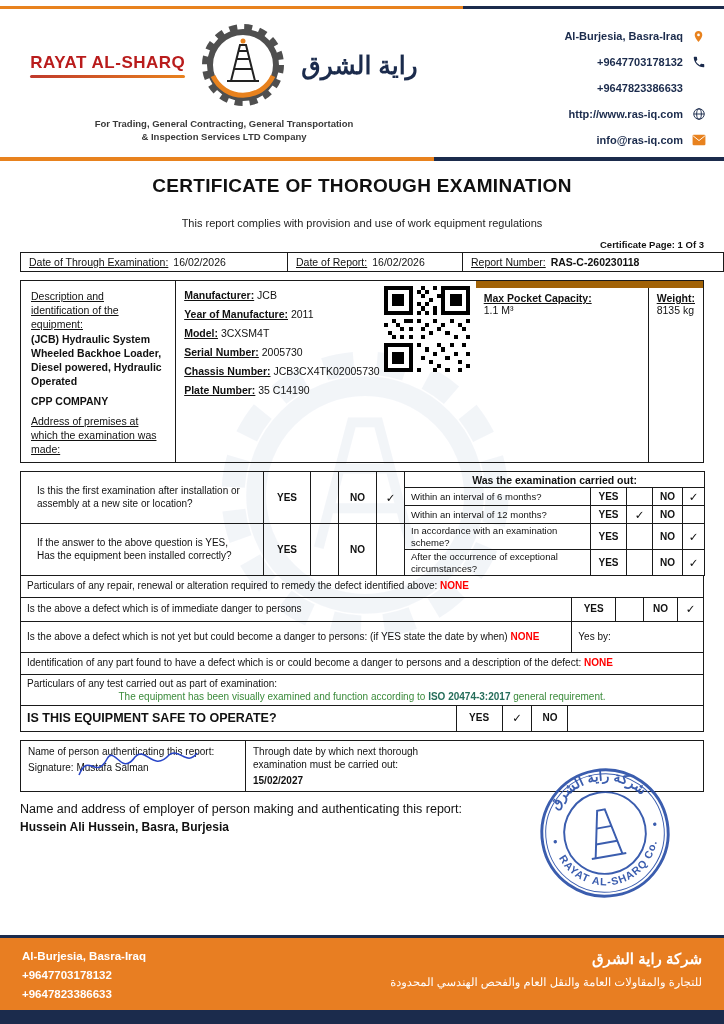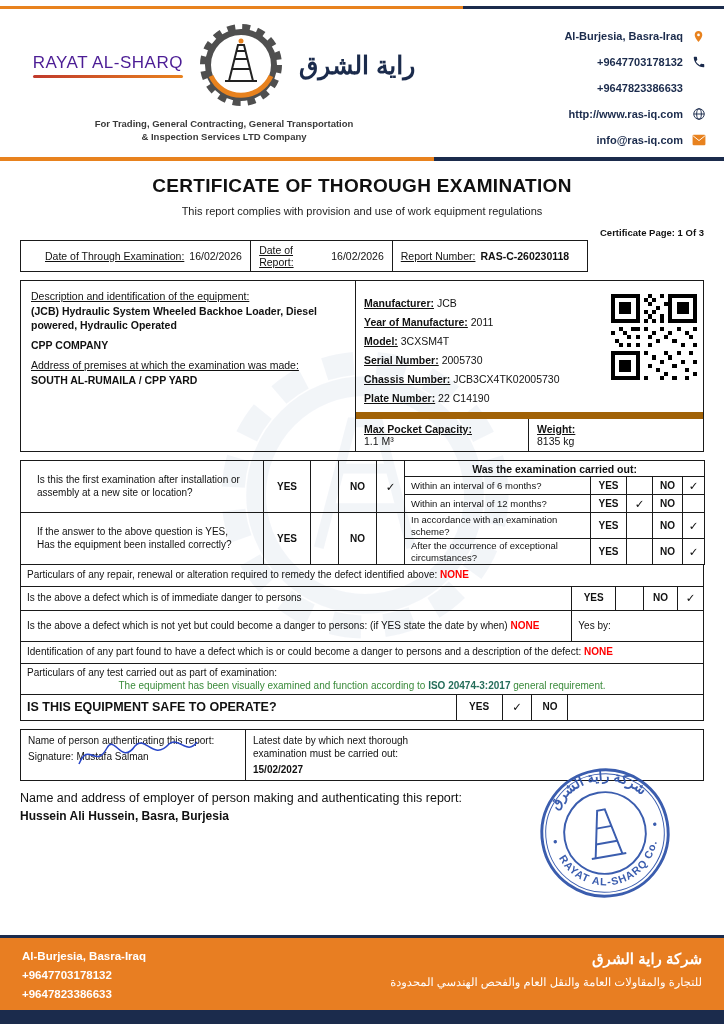--- a/index.html
+++ b/index.html
@@ -5,48 +5,48 @@
   * { margin:0; padding:0; box-sizing:border-box; }
   html,body { width:724px; height:1024px; }
   body { font-family:"Liberation Sans", sans-serif; color:#111; background:#fff; position:relative; overflow:hidden; }
   .content { position:relative; z-index:1; }
 
   .topline { height:3px; margin-top:6px; background:linear-gradient(90deg,#E8821E 0 64%,#1B2B4C 64%); }
 
   .header { display:flex; justify-content:space-between; padding:10px 18px 4px 24px; }
   .logo-block { width:400px; }
   .logo-row { display:flex; align-items:center; justify-content:center; gap:12px; }
-  .logo-en { font-weight:normal; font-size:17px; color:#4c1d95; letter-spacing:.5px; text-align:center; }
+  .logo-en { font-weight:bold; font-size:17px; color:#b91c1c; letter-spacing:.5px; text-align:center; }
   .logo-en .swoosh { height:3px; margin-top:2px; background:linear-gradient(90deg,#c0392b,#E8821E); border-radius:2px; }
   .logo-ar { font-weight:bold; font-size:25px; color:#1B2B4C; direction:rtl; }
   .tagline { text-align:center; font-weight:bold; color:#3a3a3a; font-size:9.5px; line-height:13px; margin-top:6px; }
 
   .contacts { width:225px; padding-top:4px; }
   .contact-row { display:flex; align-items:center; justify-content:flex-end; gap:8px; height:26px; font-weight:bold; font-size:11px; color:#1B2B4C; }
   .contact-row .ic { width:15px; height:15px; flex:0 0 15px; display:flex; align-items:center; justify-content:center; }
 
   .divider { height:4px; background:linear-gradient(90deg,#E8821E 0 60%,#1B2B4C 60%); }
 
   .title { text-align:center; font-size:19px; font-weight:bold; letter-spacing:.3px; margin-top:14px; }
-  .subtitle { text-align:center; font-size:11px; margin-top:8px; color:#222; }
+  .subtitle { text-align:center; font-size:11px; margin-top:20px; color:#222; }
   .certpage { text-align:right; font-size:9.5px; font-weight:600; margin:10px 20px 2px; }
 
   .m20 { margin-left:20px; margin-right:20px; }
 
-  .daterow { display:flex; border:1px solid #1a1a1a; width:568px; font-size:10.5px;padding-left:16px; }
+  .daterow { display:flex; border:1px solid #1a1a1a; width:704px; font-size:10.5px; }
   .datecell { padding:3px 8px; border-left:1px solid #1a1a1a; display:flex; gap:5px; align-items:center; }
   .datecell:first-child { border-left:none; }
   .lbl-u { text-decoration:underline; }
   .bold { font-weight:bold; }
 
   .equip { display:flex; border:1px solid #1a1a1a; width:684px; margin-top:8px; font-size:10.5px; }
   .equip-left { width:335px; border-right:1px solid #1a1a1a; padding:6px 10px; }
   .equip-left .val { font-weight:bold; margin:1px 0 6px; line-height:14px; }
   .equip-left .lab { text-decoration:underline; line-height:14px; margin-top:2px; }
-  .equip-right { flex:1; display:flex; flex-direction:column;margin-top:8px; }
+  .equip-right { flex:1; display:flex; flex-direction:row; }
   .equip-right-top { display:flex; padding:5px 6px 4px 8px; flex:1; }
   .spec-list { flex:1; }
   .spec-row { line-height:19px; white-space:nowrap; }
   .spec-row .sl { font-weight:bold; text-decoration:underline; }
   .qr { width:86px; height:86px; margin-left:4px; }
   .equip-strip { display:flex; border-top:7px solid #a16207; }
   .strip-cell { padding:4px 8px; }
   .strip-cell.cap { width:173px; border-right:1px solid #1a1a1a; }
   .strip-cell .sl { font-weight:bold; text-decoration:underline; display:block; }
 
@@ -194,31 +194,30 @@
       <span class="bold">RAS-C-260230118</span>
     </div>
   </div>
 
   <div class="equip m20">
     <div class="equip-left">
       <div class="lab">Description and identification of the equipment:</div>
       <div class="val">(JCB) Hydraulic System Wheeled Backhoe Loader, Diesel powered, Hydraulic Operated</div>
       <div class="val">CPP COMPANY</div>
       <div class="lab">Address of premises at which the examination was made:</div>
-      <div class="val">SOUTH AL-RUMAILA / CPP YARD</div>
     </div>
     <div class="equip-right">
       <div class="equip-right-top">
         <div class="spec-list">
           <div class="spec-row"><span class="sl">Manufacturer:</span> <span>JCB</span></div>
           <div class="spec-row"><span class="sl">Year of Manufacture:</span> <span>2011</span></div>
           <div class="spec-row"><span class="sl">Model:</span> <span>3CXSM4T</span></div>
           <div class="spec-row"><span class="sl">Serial Number:</span> <span>2005730</span></div>
           <div class="spec-row"><span class="sl">Chassis Number:</span> <span>JCB3CX4TK02005730</span></div>
-          <div class="spec-row"><span class="sl">Plate Number:</span> <span>22 C14190</span></div>
+          <div class="spec-row"><span class="sl">Plate Number:</span> <span>35 C14190</span></div>
         </div>
         <svg class="qr" viewBox="0 0 21 21" shape-rendering="crispEdges">
           <rect width="21" height="21" fill="#fff"></rect>
           <g fill="#000">
             <rect x="0" y="0" width="7" height="7"></rect>
               <rect x="14" y="0" width="7" height="7"></rect>
               <rect x="0" y="14" width="7" height="7"></rect>
             <rect x="1" y="1" width="5" height="5" fill="#fff"></rect>
               <rect x="15" y="1" width="5" height="5" fill="#fff"></rect>
               <rect x="1" y="15" width="5" height="5" fill="#fff"></rect>
@@ -412,21 +411,21 @@
       <div>Name of person authenticating this report:</div>
       <div style="margin-top:3px">
         <span>Signature:</span>
         <span>Mustafa Salman</span>
       </div>
       <svg class="sig" style="left:52px; top:2px" width="130" height="42" viewBox="0 0 130 42">
         <path d="M6 32 C 16 8, 22 38, 34 16 C 42 2, 48 34, 62 14 C 72 2, 80 30, 96 12 C 106 4, 114 24, 124 10" fill="none" stroke="#2946c8" stroke-width="1.5"></path>
       </svg>
     </div>
     <div class="so-cell" style="width:224px">
-      <div>Latest date by which next thorough examination must be carried out:</div>
+      <div>Through date by which next thorough examination must be carried out:</div>
       <div class="so-name">15/02/2027</div>
     </div>
   </div>
 
   <div class="employer-stmt">
     <div>Name and address of employer of person making and authenticating this report:</div>
     <div class="bold">Hussein Ali Hussein, Basra, Burjesia</div>
   </div>
 
 </div>

